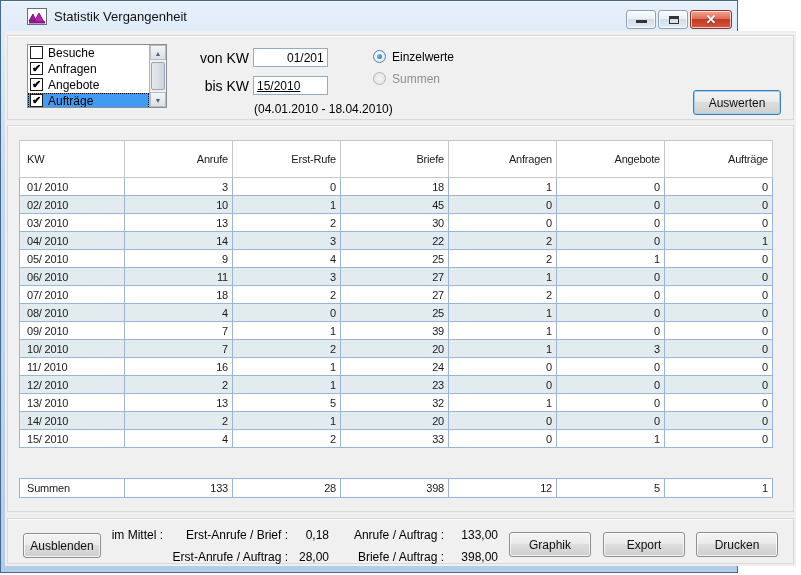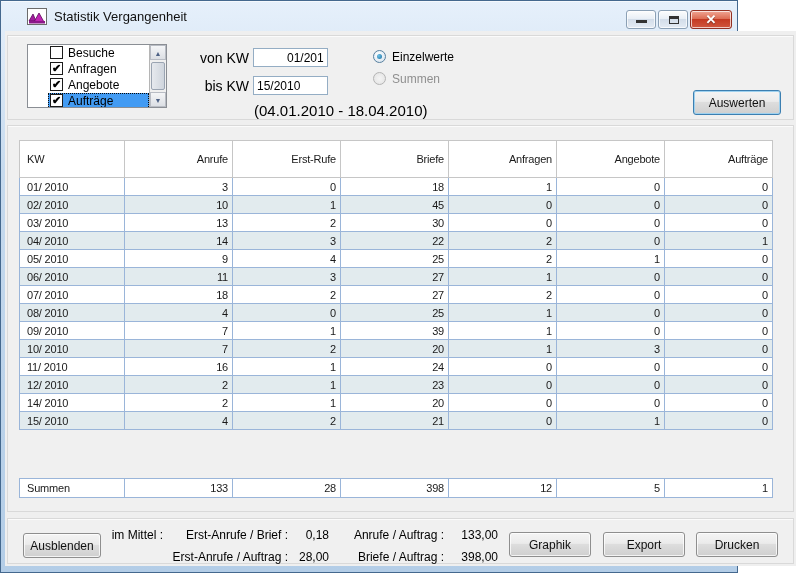--- a/index.html
+++ b/index.html
@@ -31,41 +31,41 @@
   .client { position:absolute; left:4px; top:30px; width:791px; height:535px; background:#efefef; }
   .panel { position:absolute; left:2px; right:2px; background:#f0f0f0;
            border:1px solid #d9d9d9; box-shadow:inset 0 1px 0 #fbfbfb; }
   .panel.top    { top:4px;   height:85px; }
   .panel.middle { top:94px;  height:387px; }
   .panel.bottom { top:487px; height:46px; }
 
   
   .listbox { position:absolute; left:19px; top:8px; width:140px; height:64px;
              background:#fff; border:1px solid #8a8e94; }
-  .list-items { position:absolute; left:0; top:0; right:17px; bottom:0; overflow:hidden;padding-left:20px; }
+  .list-items { position:absolute; left:0; top:0; right:17px; bottom:0; overflow:hidden; }
   .list-item { position:relative; height:16px; font-size:12px; line-height:16px; color:#000;
                padding-left:20px; white-space:nowrap; }
   .list-item.selected { background:#429bf3; outline:1px dotted #0a0a0a; outline-offset:-1px; }
   .cbx { position:absolute; left:2px; top:1px; width:13px; height:13px; background:#fff;
          border:1px solid #1c1c1c; font-size:11px; line-height:11px; text-align:center;
          color:#000; font-weight:bold; }
   .vscroll { position:absolute; right:0; top:0; bottom:0; width:17px; background:#f0f0f0;
              border-left:1px solid #b5b5b5; }
   .sbtn { position:absolute; left:0; right:0; height:15px; text-align:center; font-size:7px;
           color:#4d6185; line-height:15px; background:linear-gradient(180deg,#f4f5f7,#dcdfe4);
           border:1px solid #b8bcc4; }
   .sbtn.up { top:0; } .sbtn.down { bottom:0; }
   .sthumb { position:absolute; left:1px; right:1px; top:17px; height:28px;
             background:linear-gradient(90deg,#e6e9ee,#cfd5dd); border:1px solid #9aa4b2; border-radius:2px; }
 
   
   .fld-label { position:absolute; font-size:14px; color:#000; text-align:right; width:91px; left:150px; }
   .fld-input { position:absolute; left:245px; width:75px; height:19px; border:1px solid #94adc4;
                background:#fff; font:12px "Liberation Sans",sans-serif; padding:0 3px; color:#000; }
-  .date-range { position:absolute; left:246px; top:66px; font-size:15px; color:#000; }
+  .date-range { position:absolute; left:246px; top:66px; font-size:12px; color:#000; }
 
   
   .radio-row { position:absolute; left:365px; height:16px; font-size:12px; line-height:15px; color:#000; }
   .radio-dot { display:inline-block; width:13px; height:13px; border-radius:50%; vertical-align:-2px;
                margin-right:6px; position:relative;
                border:1px solid #57809f; background:radial-gradient(circle at 40% 35%, #fff 0%, #dfe9f2 70%); }
   .radio-dot.on::after { content:""; position:absolute; left:3px; top:3px; width:5px; height:5px;
                border-radius:50%; background:radial-gradient(circle at 35% 35%, #6cc1e8, #1e6f9e); }
   .radio-row.disabled { color:#8f8f8f; }
   .radio-dot.off-disabled { border-color:#b4b4b4; background:radial-gradient(circle,#f4f4f4,#e2e2e2); }
@@ -148,21 +148,21 @@
         <div class="vscroll">
           <div class="sbtn up">▲</div>
           <div class="sthumb"></div>
           <div class="sbtn down">▼</div>
         </div>
       </div>
 
       <span class="fld-label" style="top:14px;">von KW</span>
       <input class="fld-input" style="top: 12px; padding-left: 33px;" value="01/2010">
       <span class="fld-label" style="top:42px;">bis KW</span>
-      <input class="fld-input" style="top: 40px;" value="15/2010">
+      <input class="fld-input" style="top: 40px; text-decoration: underline;" value="15/2010">
       <span class="date-range">(04.01.2010 - 18.04.2010)</span>
 
       <div class="radio-row" style="top:14px;">
         <span class="radio-dot on"></span><span>Einzelwerte</span>
       </div>
       <div class="radio-row disabled" style="top:36px;">
         <span class="radio-dot off-disabled"></span><span>Summen</span>
       </div>
 
       <button class="btn default" style="left:685px; top:54px; width:88px;">Auswerten</button>
@@ -293,33 +293,42 @@
             <tr>
               <td>12/ 2010</td>
               <td>2</td>
               <td>1</td>
               <td>23</td>
               <td>0</td>
               <td>0</td>
               <td>0</td>
             </tr>
             <tr>
+              <td>13/ 2010</td>
+              <td>13</td>
+              <td>5</td>
+              <td>32</td>
+              <td>1</td>
+              <td>0</td>
+              <td>0</td>
+            </tr>
+            <tr>
               <td>14/ 2010</td>
               <td>2</td>
               <td>1</td>
               <td>20</td>
               <td>0</td>
               <td>0</td>
               <td>0</td>
             </tr>
             <tr>
               <td>15/ 2010</td>
               <td>4</td>
               <td>2</td>
-              <td>21</td>
+              <td>33</td>
               <td>0</td>
               <td>1</td>
               <td>0</td>
             </tr>
           </tbody>
       </table>
 
       <table class="grid grid-summen">
         <colgroup>
           <col style="width:105px">

